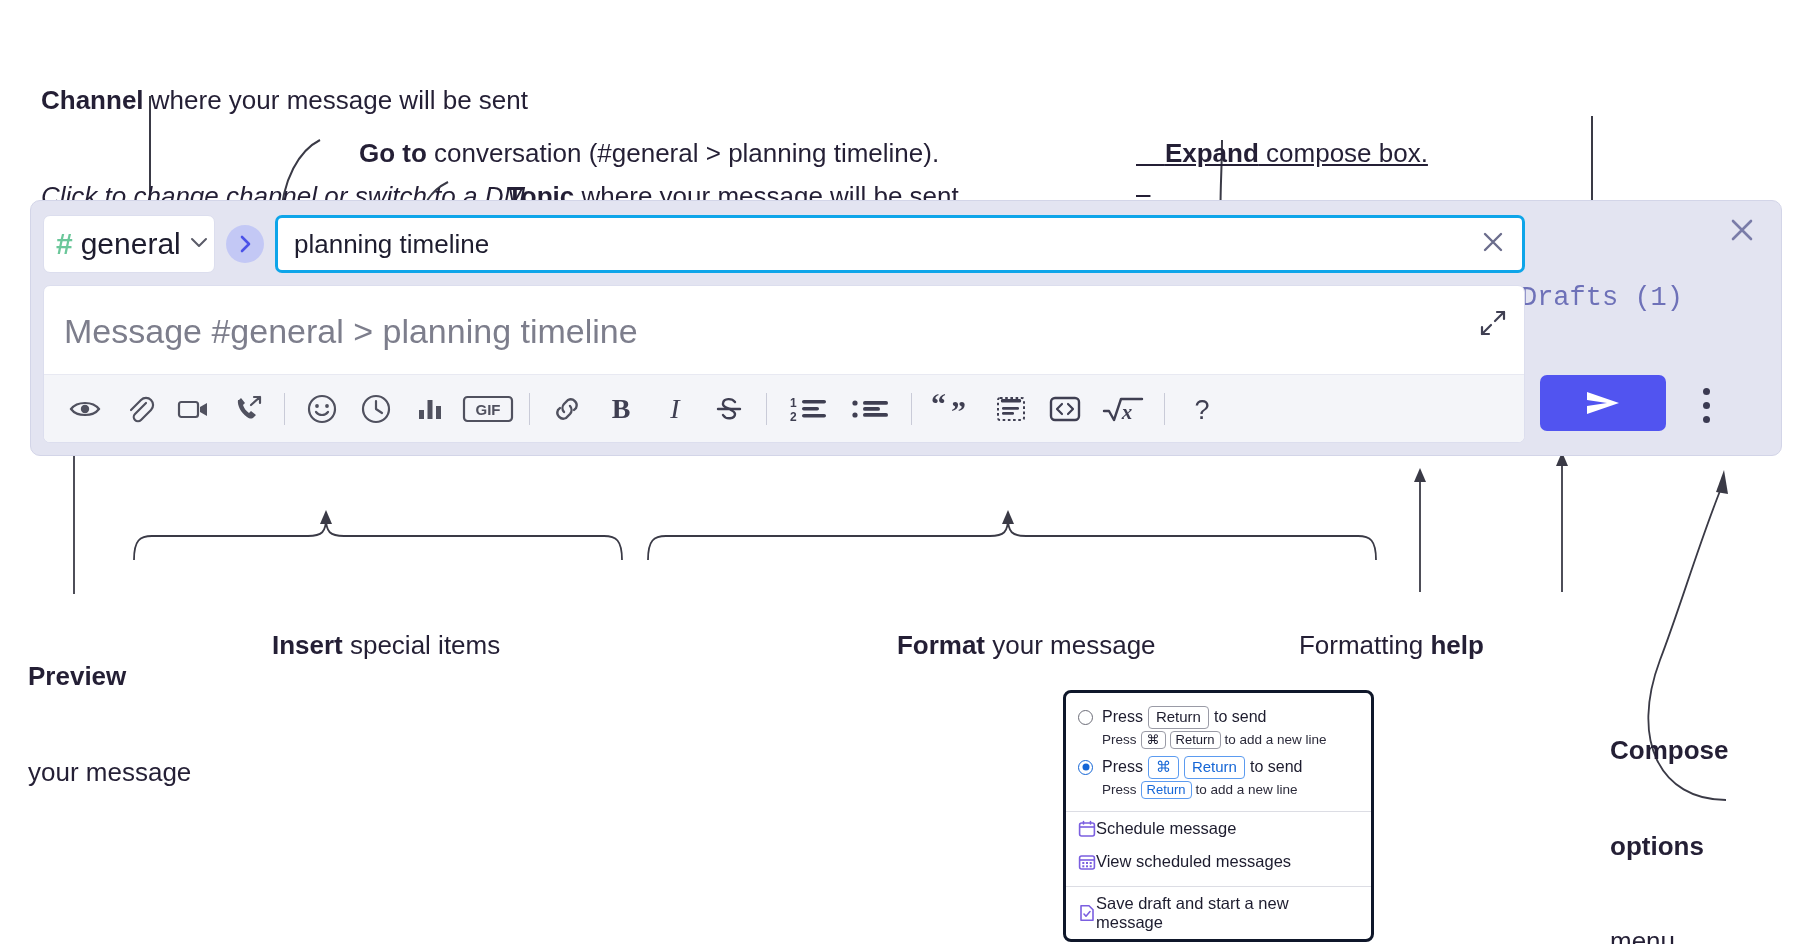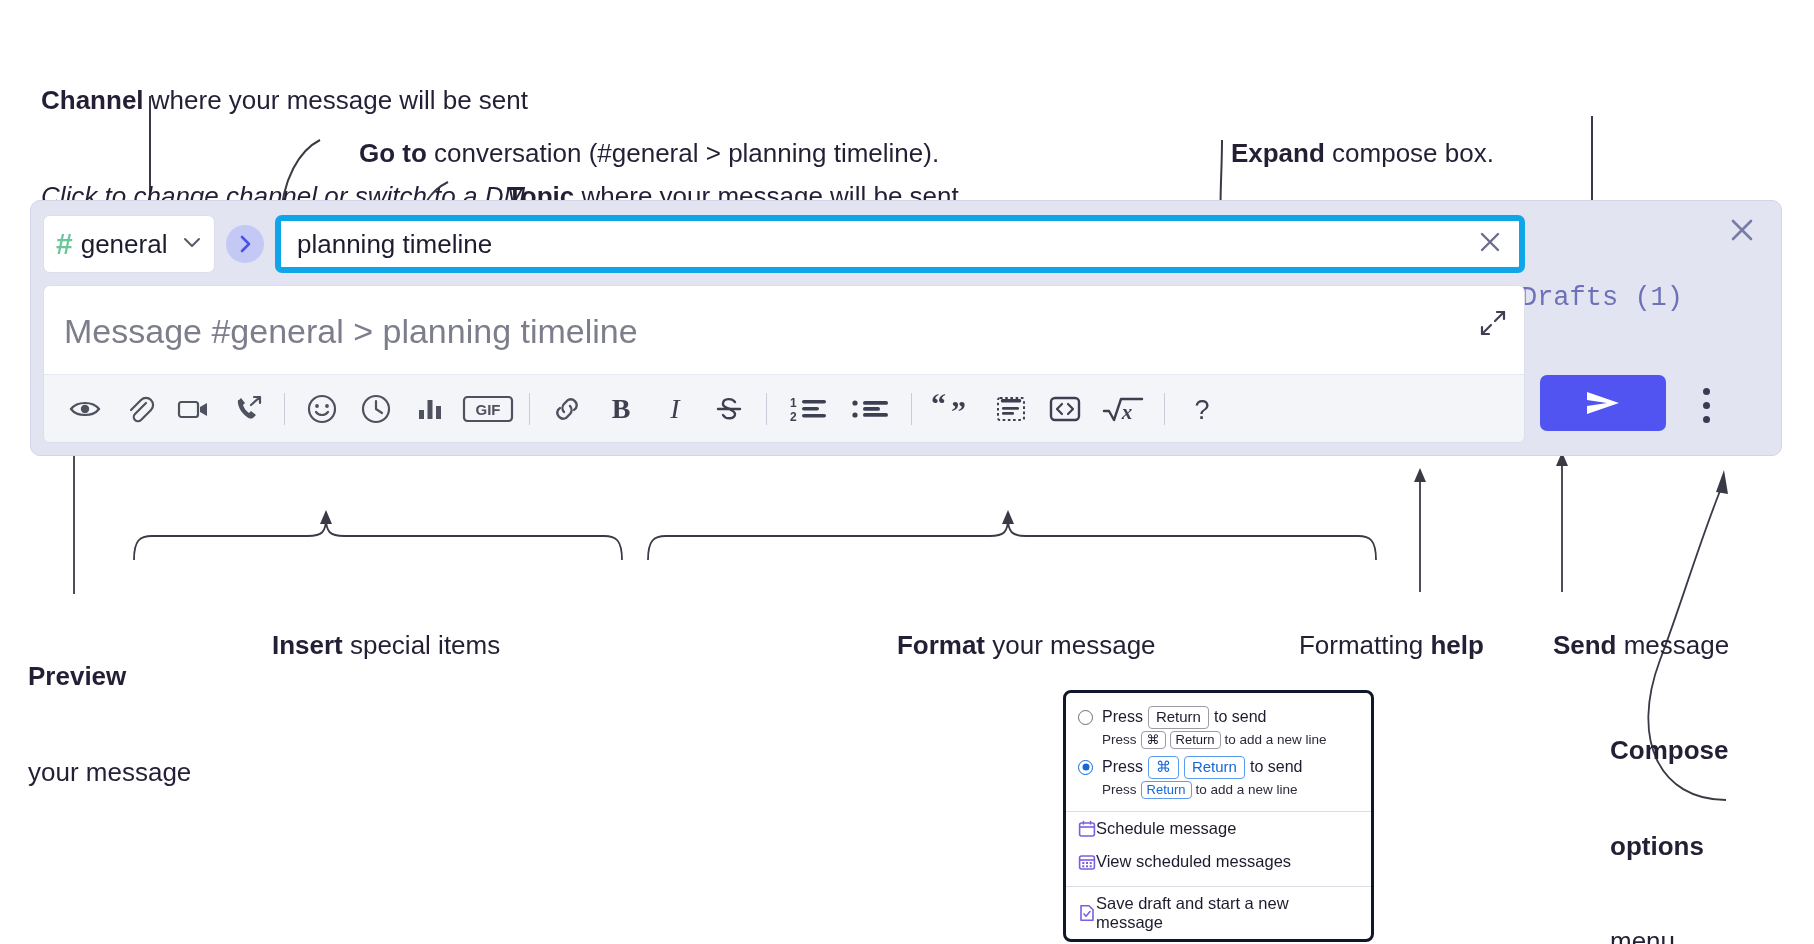--- a/index.html
+++ b/index.html
@@ -47,36 +47,36 @@
   .channel-pill {
     width: 172px; height: 58px;
     background: #ffffff;
     border: 1px solid #dcdeee;
     border-radius: 7px;
     display: flex; align-items: center;
     padding: 0 12px;
     gap: 8px;
   }
   .hash { font-size: 30px; color: #6bc79a; font-weight: 700; line-height: 1; }
-  .chan-name { font-size: 26px; color: #1d1c2e; }
+  .chan-name { font-size: 30px; color: #1d1c2e; }
   .chev { margin-left: auto; }
 
   .go-btn {
     width: 38px; height: 38px;
     margin: 0 11px;
     border-radius: 50%;
     background: #c3c8f5;
     display: flex; align-items: center; justify-content: center;
     flex: 0 0 auto;
   }
 
   .topic-field {
     flex: 1 1 auto; height: 58px;
     background: #ffffff;
-    border: 6px solid #0ea5e9;
+    border: 3px solid #0ea5e9;
     border-radius: 7px;
     display: flex; align-items: center;
     padding: 0 14px 0 16px;
   }
   .topic-text { font-size: 26px; color: #1d1c2e; }
   .topic-clear { margin-left: auto; }
 
   .msg-card {
     margin-top: 10px;
     background: #ffffff;
@@ -215,21 +215,21 @@
   </div>
 
   <div class="anno" style="left:330px; top:106px;">
     <b>Go to</b><span> conversation (#general &gt; planning timeline).</span>
   </div>
 
   <div class="anno" style="left:478px; top:149px;">
     <b>Topic</b><span> where your message will be sent</span>
   </div>
 
-  <div class="anno" style="left:1202px; top:106px;">
+  <div class="anno" style="left:1136px; top:106px;text-decoration:underline;">
     <b>Expand</b><span> compose box.</span>
   </div>
 
 
   <div class="anno" style="left:28px; top:598px;">
     <div><b>Preview</b></div>
     <div><span>your message</span></div>
   </div>
 
   <div class="anno" style="left:243px; top:598px;">
@@ -237,23 +237,20 @@
   </div>
 
   <div class="anno" style="left:868px; top:598px;">
     <b>Format</b><span> your message</span>
   </div>
 
   <div class="anno" style="left:1270px; top:598px;">
     <span>Formatting </span><b>help</b>
   </div>
 
-  <div class="anno" style="left:1524px; top:598px;">
-    <b>Send</b><span> message</span>
-  </div>
 
   <div class="anno" style="left:1610px; top:672px;">
     <div><b>Compose</b></div>
     <div><b>options</b></div>
     <div><span>menu</span></div>
   </div>
 
   <div class="compose">
 
     <div class="compose-close">

